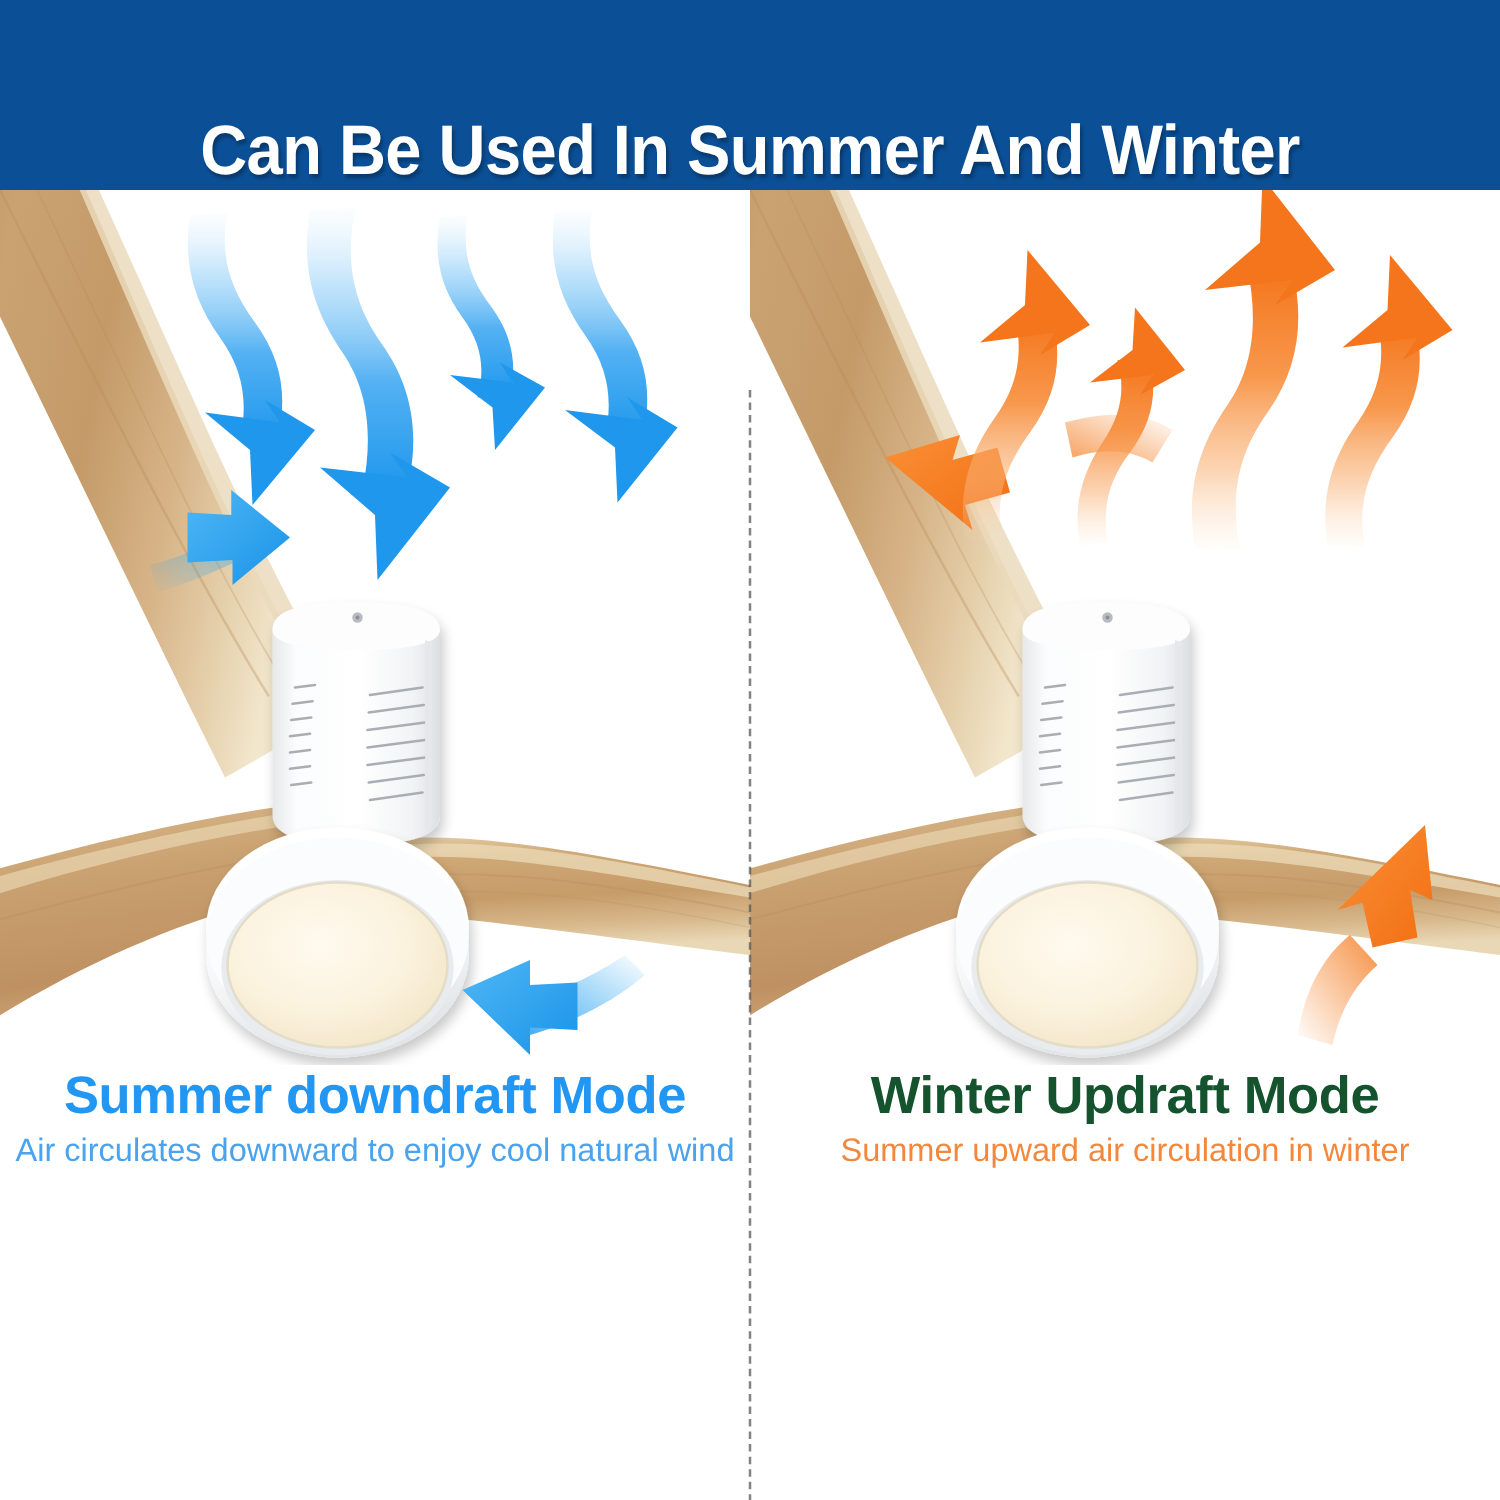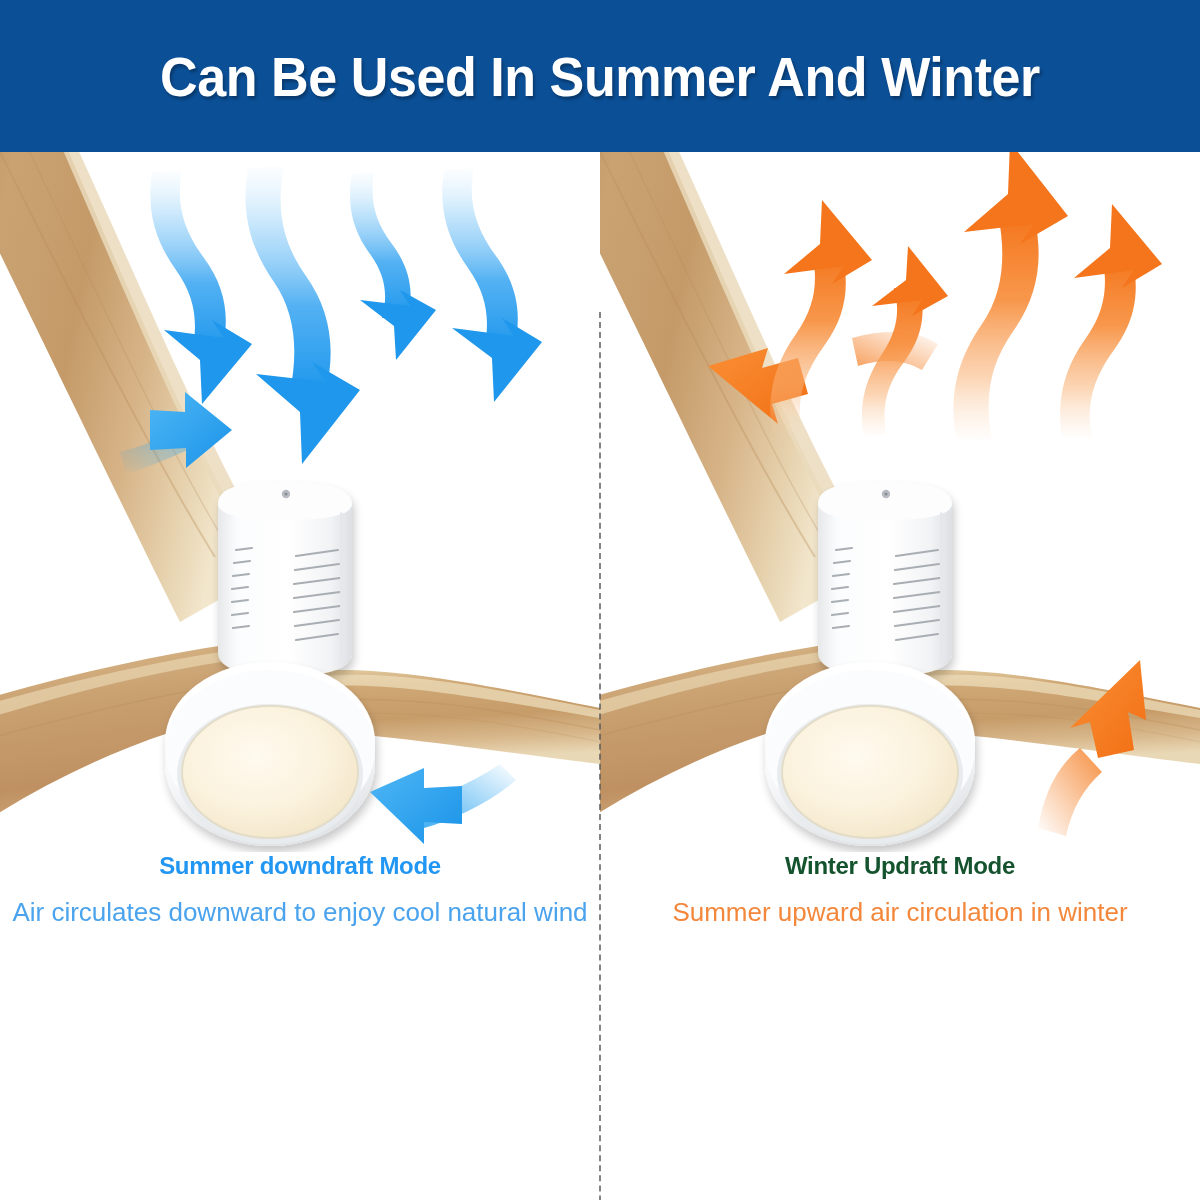--- a/index.html
+++ b/index.html
@@ -8,21 +8,21 @@
     font-family:"Liberation Sans", sans-serif;
     background:#ffffff;
     overflow:hidden;
     position:relative;
   }
 
   
   .header {
     position:absolute; left:0; top:0; width:1200px; height:152px;
     background:#0b4f96;
-    display:flex; align-items:center; justify-content:center;
+    display:flex; align-items:flex-end; justify-content:center;
   }
   .header-title {
     color:#ffffff;
     font-size:56px;
     font-weight:bold;
     font-family:"Liberation Sans Narrow","Liberation Sans",sans-serif;
     letter-spacing:-0.5px;
     transform:scaleX(0.93);
     text-shadow:2px 3px 3px rgba(0,0,0,0.28);
     white-space:nowrap;
@@ -43,24 +43,24 @@
 
   .panel { position:absolute; top:0; width:600px; height:1048px; overflow:hidden; }
   .panel-left  { left:0; }
   .panel-right { left:600px; }
 
   .art { position:absolute; left:0; top:0; width:600px; height:700px; overflow:hidden; }
 
   
   .caption { position:absolute; left:0; width:600px; text-align:center; }
   .caption-title {
-    font-size:24px; font-weight:bold; letter-spacing:-0.3px;
+    font-size:42px; font-weight:bold; letter-spacing:-0.3px;
   }
   .caption-sub {
-    font-size:26px; line-height:1.28; margin-top:16px; font-weight:400;
+    font-size:26px; line-height:1.28; margin-top:4px; font-weight:400;
   }
   .cap-left  { top:700px; }
   .cap-right { top:700px; }
   .blue-title { color:#2196f3; }
   .blue-sub   { color:#4aa3ec; }
   .orange-title { color:#14532d; }
   .orange-sub   { color:#f3873c; }
 </style>
 </head>
 <body>

